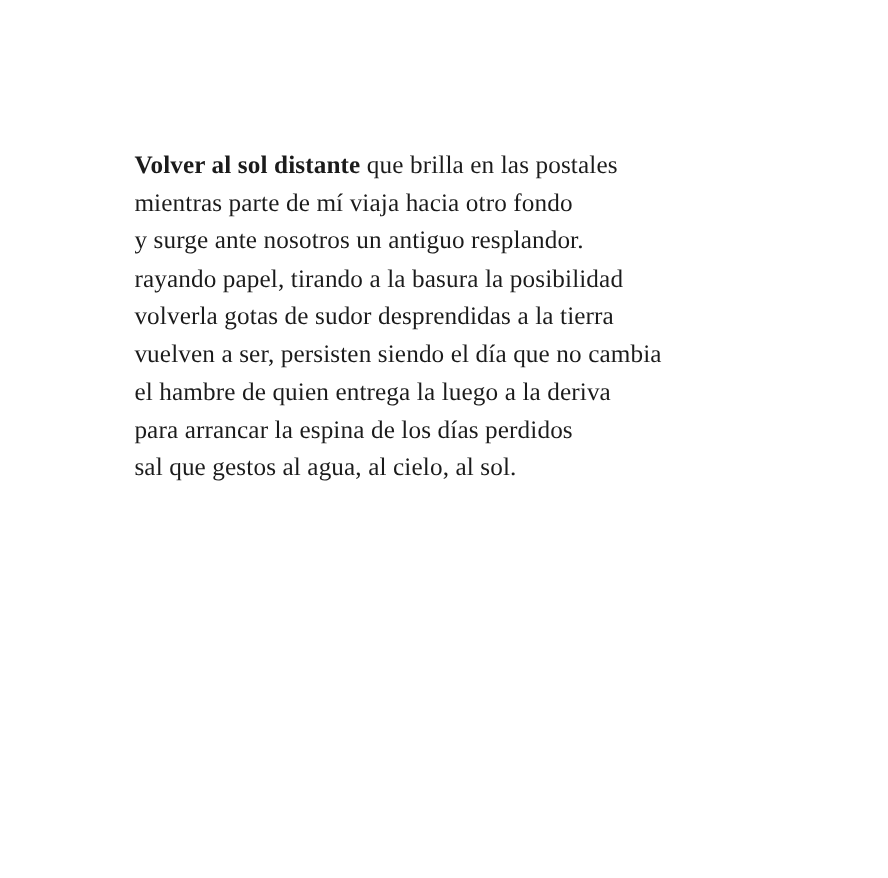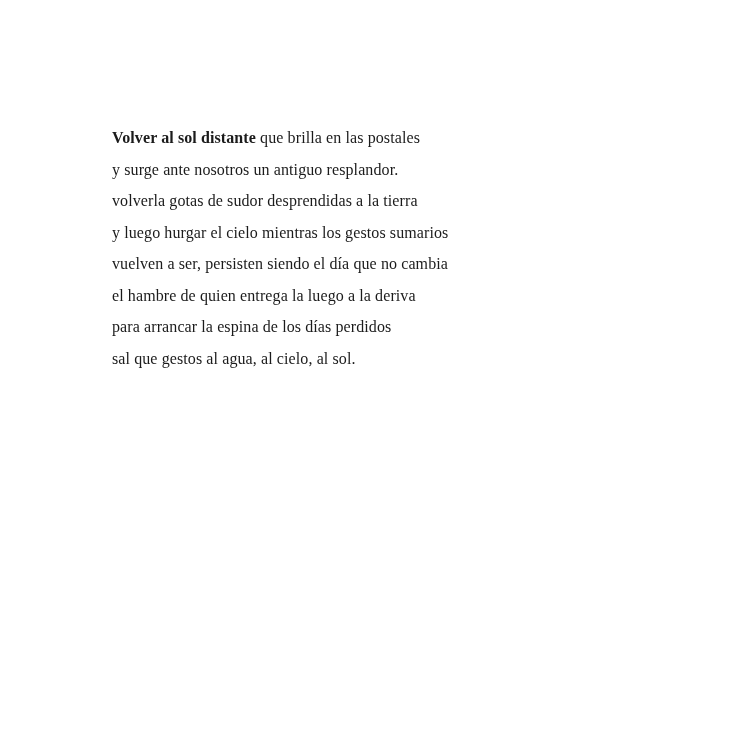--- a/index.html
+++ b/index.html
@@ -17,39 +17,40 @@
   .page {
     position: absolute;
     inset: 0;
     background: #ffffff;
   }
   .poem {
     position: absolute;
     left: 112px;
     top: 122px;
     width: 500px;
-    font-size: 16px;
+    font-size: 21px;
     line-height: 31.5px;
     color: #1b1b1b;
     letter-spacing: 0.1px;
   }
   .poem-line {
     white-space: nowrap;
   }
   .poem-title {
     font-weight: bold;
   }
 </style>
 </head>
 <body>
 
 <div class="page">
   <div class="poem">
     <div class="poem-line"><span class="poem-title">Volver al sol distante</span><span> que brilla en las postales</span></div>
+    <div class="poem-line">mientras parte de mí viaja hacia otro fondo</div>
     <div class="poem-line">y surge ante nosotros un antiguo resplandor.</div>
+    <div class="poem-line">rayando papel, tirando a la basura la posibilidad</div>
     <div class="poem-line">volverla gotas de sudor desprendidas a la tierra</div>
-    <div class="poem-line">y luego hurgar el cielo mientras los gestos sumarios</div>
     <div class="poem-line">vuelven a ser, persisten siendo el día que no cambia</div>
     <div class="poem-line">el hambre de quien entrega la luego a la deriva</div>
     <div class="poem-line">para arrancar la espina de los días perdidos</div>
     <div class="poem-line">sal que gestos al agua, al cielo, al sol.</div>
   </div>
 </div>
 
 </body></html>

